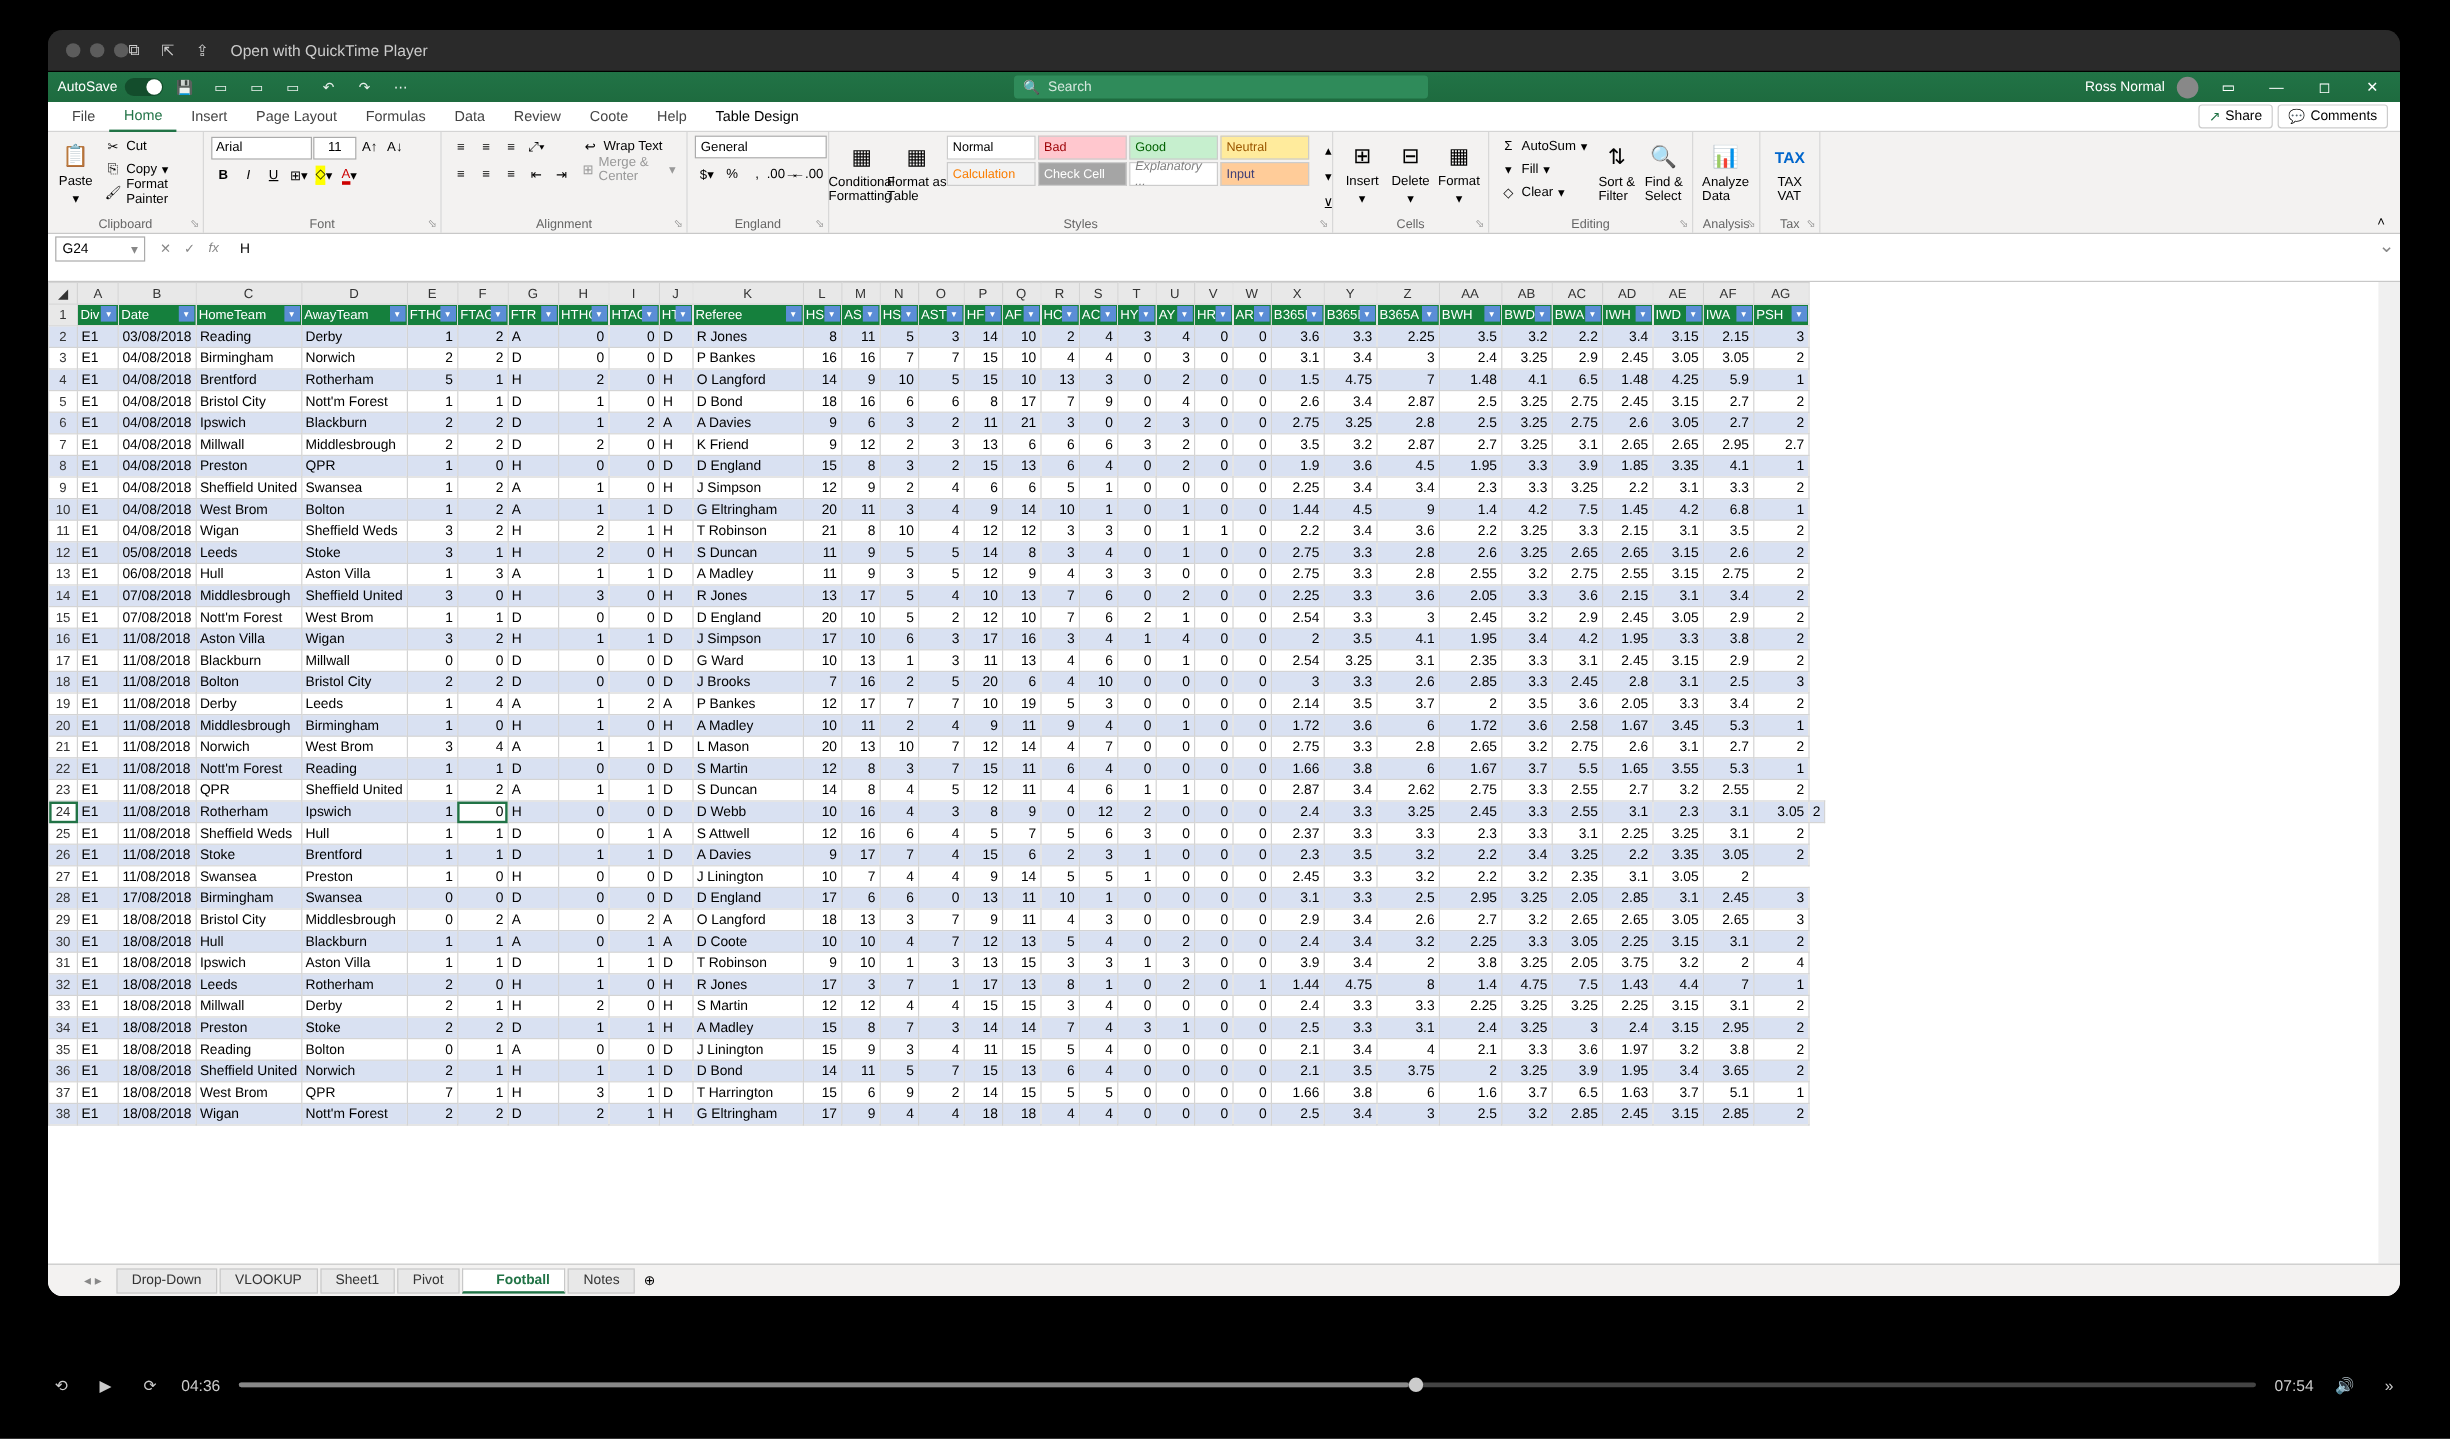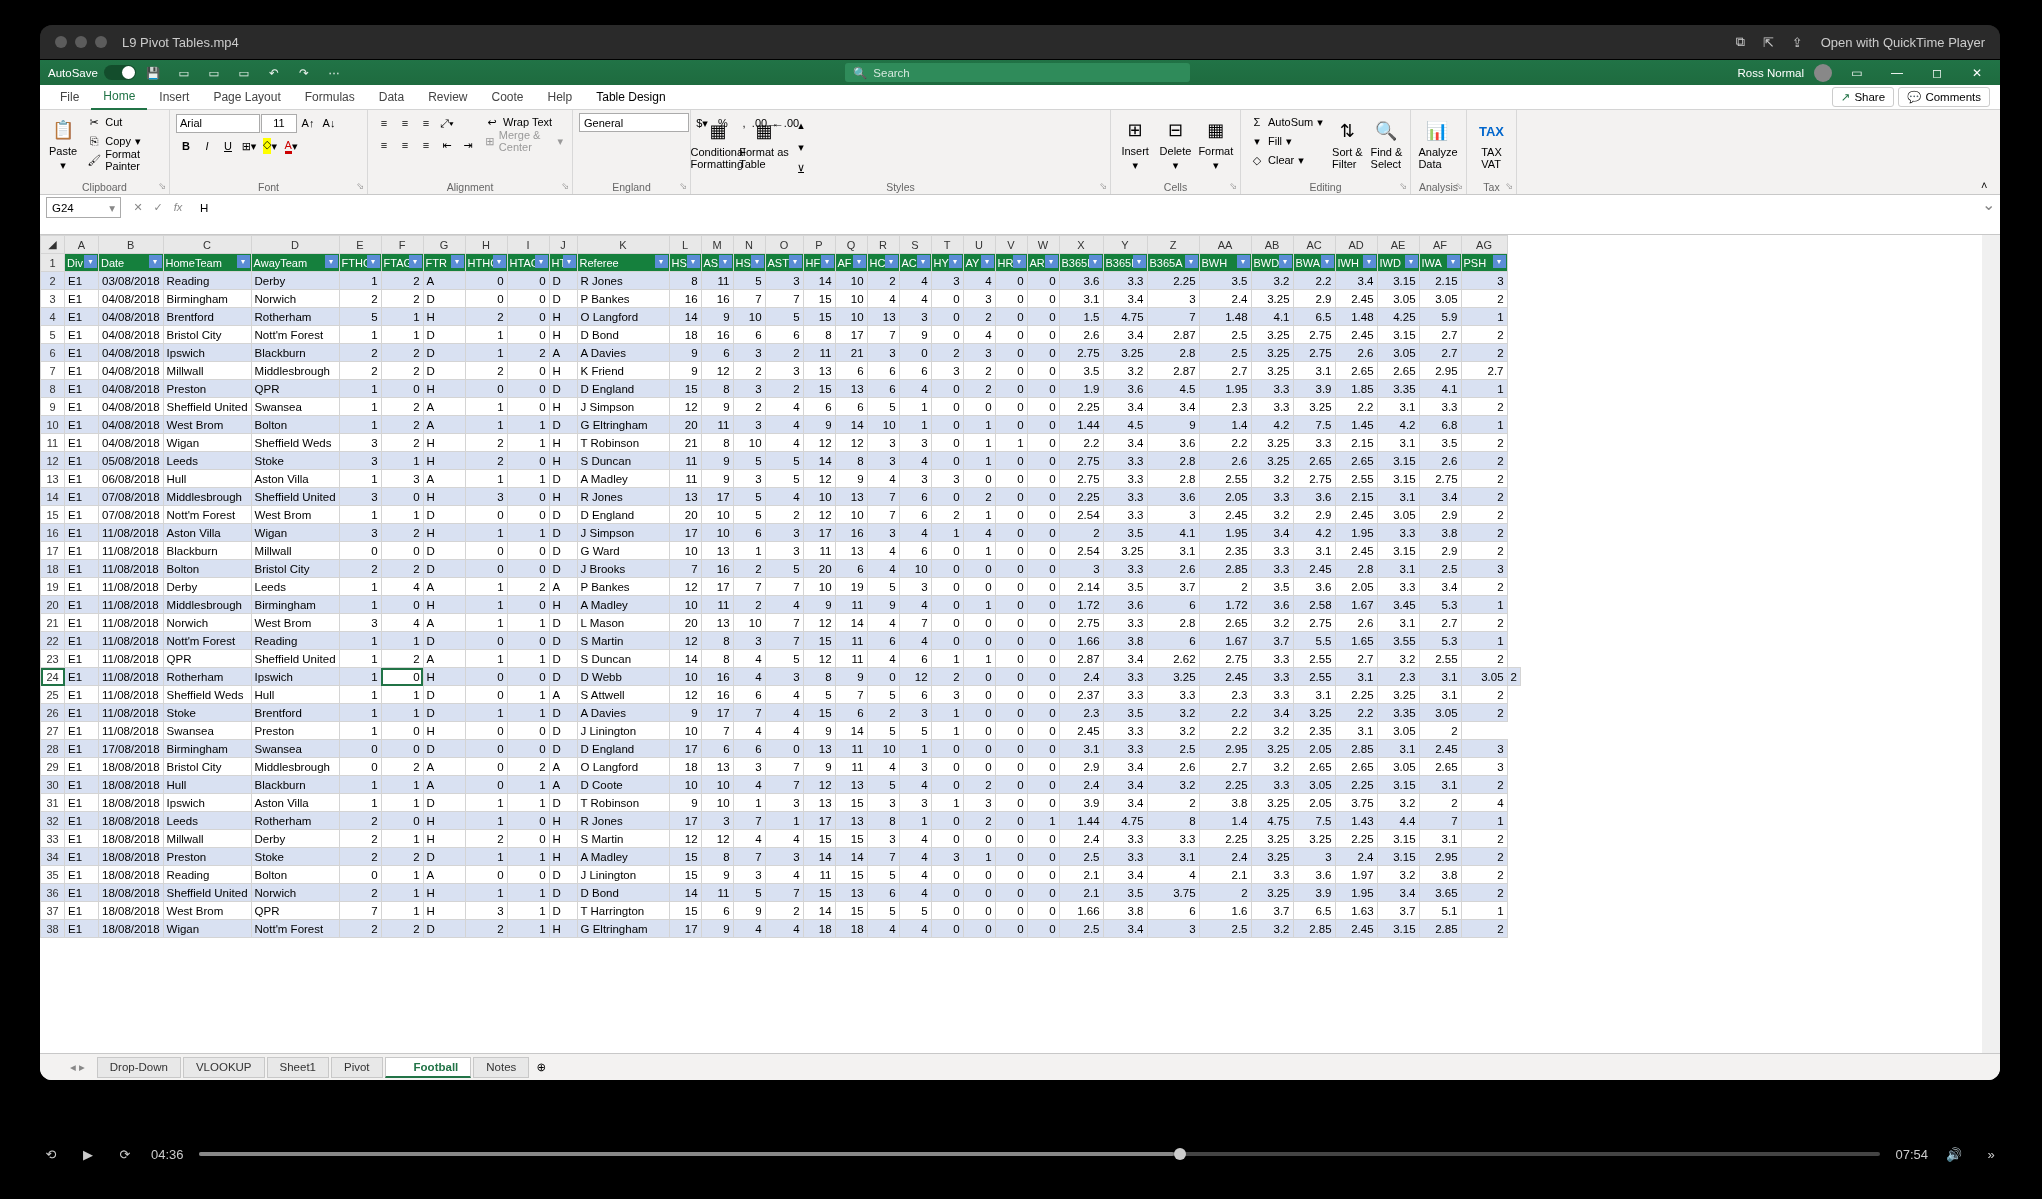--- a/index.html
+++ b/index.html
@@ -76,21 +76,20 @@
 </head>
 <body>
 
 <div class="mac-window">
  <div class="mac-titlebar">
   <div class="mac-dots">
    <div class="mac-dot" style="background:#5c5c5c"></div>
    <div class="mac-dot" style="background:#5c5c5c"></div>
    <div class="mac-dot" style="background:#5c5c5c"></div>
   </div>
-  <div class="mac-title">L9 Pivot Tables.mp4</div>
   <div class="mac-controls">
    <span class="mac-ctrl">⧉</span>
    <span class="mac-ctrl">⇱</span>
    <span class="mac-ctrl">⇪</span>
    <span class="mac-ctrl">Open with QuickTime Player</span>
   </div>
  </div>
 
  <div class="excel-container">
   <div class="excel-titlebar">
@@ -217,21 +216,21 @@
                 <span class="small-icon">⊞</span>
                 <span>Merge &amp; Center</span>
                 <span>▾</span>
               </div>
      </div>
     </div>
     <div class="ribbon-group-label">Alignment</div>
    </div>
 
    <div class="ribbon-group" style="width:118px">
-    <div class="ribbon-group-body" style="flex-direction:row;gap:3px">
+    <div class="ribbon-group-body" style="flex-direction:column;gap:3px">
      <input class="num-select" value="General" style="">
      <div class="btn-row">
       <div class="tb-btn">$▾</div>
       <div class="tb-btn">%</div>
       <div class="tb-btn">,</div>
       <div class="tb-btn">.00→</div>
       <div class="tb-btn">←.00</div>
      </div>
     </div>
     <div class="ribbon-group-label">England</div>
@@ -241,20 +240,30 @@
     <div class="ribbon-group-body">
      <div class="big-btn">
               <div class="big-icon">▦</div>
               <div style="white-space:pre">Conditional
 Formatting</div>
             </div>
      <div class="big-btn">
               <div class="big-icon">▦</div>
               <div style="white-space:pre">Format as
 Table</div>
+            </div>
+     <div id="styles-gallery" class="styles-gallery">
+              <div class="style-cell" style="background: rgb(255, 255, 255); color: rgb(0, 0, 0);">Normal</div>
+              <div class="style-cell" style="background: rgb(255, 199, 206); color: rgb(156, 0, 6); font-style: normal;">Bad</div>
+              <div class="style-cell" style="background: rgb(198, 239, 206); color: rgb(0, 97, 0);">Good</div>
+              <div class="style-cell" style="background: rgb(255, 235, 156); color: rgb(156, 87, 0);">Neutral</div>
+              <div class="style-cell" style="background: rgb(242, 242, 242); color: rgb(250, 125, 0);">Calculation</div>
+              <div class="style-cell" style="background: rgb(165, 165, 165); color: rgb(255, 255, 255);">Check Cell</div>
+              <div class="style-cell" style="background: rgb(255, 255, 255); color: rgb(127, 127, 127); font-style: italic;">Explanatory ...</div>
+              <div class="style-cell" style="background: rgb(255, 204, 153); color: rgb(63, 63, 118); font-style: normal;">Input</div>
             </div>
      <div style="display:flex;flex-direction:column;justify-content:center;gap:2px;padding:2px">
       <div class="tb-btn">▴</div>
       <div class="tb-btn">▾</div>
       <div class="tb-btn">⊻</div>
      </div>
     </div>
     <div class="ribbon-group-label">Styles</div>
    </div>
 

